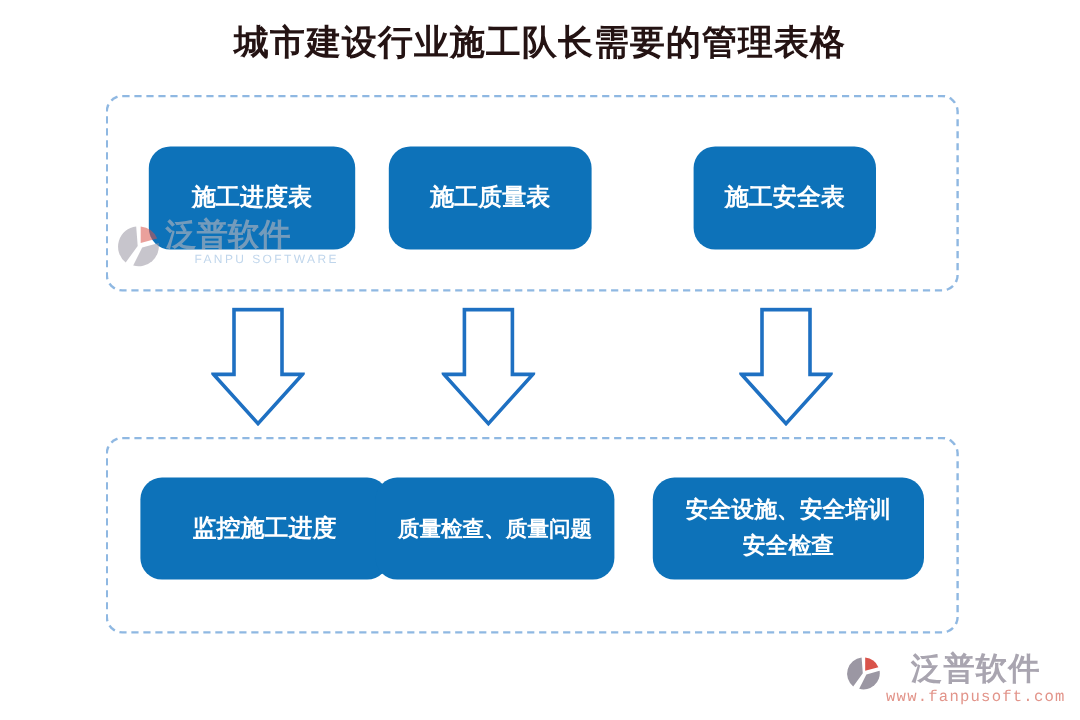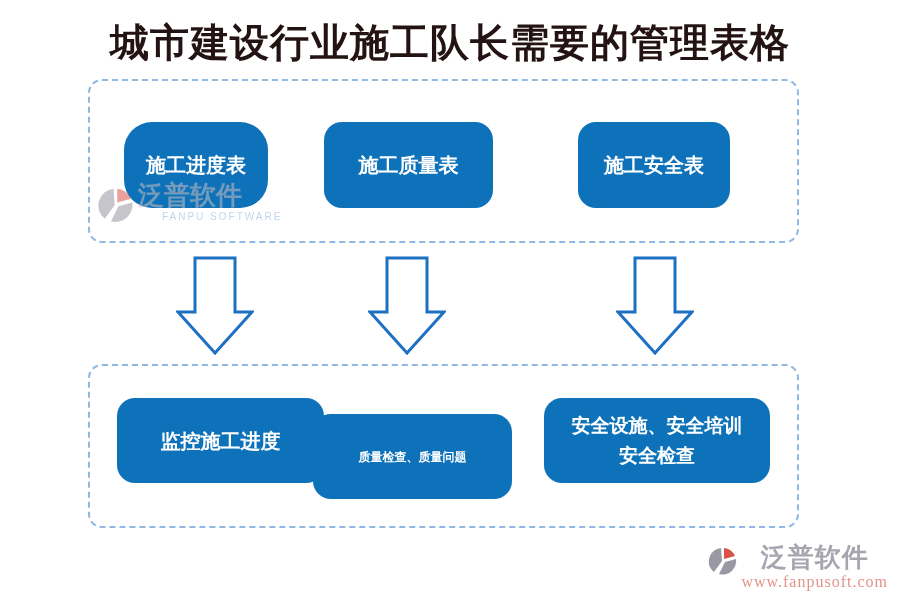--- a/index.html
+++ b/index.html
@@ -2,55 +2,55 @@
 <html><head>
 <meta charset="utf-8">
 <style>
   html,body{margin:0;padding:0;background:#fff;}
   .canvas{
     position:relative;width:900px;height:600px;background:#ffffff;overflow:hidden;
     font-family:"Liberation Serif","DejaVu Serif",serif;
   }
   .title{
     position:absolute;top:16px;left:0;width:100%;text-align:center;
-    font-size:39px;font-weight:bold;color:#241313;letter-spacing:1px;
+    font-size:29px;font-weight:bold;color:#241313;letter-spacing:1px;
   }
   .dashed-group{
     position:absolute;border:2px dashed #8fb8e2;border-radius:14px;background:#ffffff;
   }
   #group-top{left:88px;top:79px;width:707px;height:160px;}
   #group-bottom{left:88px;top:364px;width:707px;height:160px;}
   .bluebox{
     position:absolute;background:#0d72b9;border-radius:18px;color:#ffffff;
     display:flex;flex-direction:column;align-items:center;justify-content:center;
     font-weight:bold;text-align:center;line-height:30px;
   }
-  #box-t1{left:124px;top:122px;width:144px;height:86px;font-size:20px;border-radius:28px;}
+  #box-t1{left:124px;top:122px;width:172px;height:86px;font-size:20px;}
   #box-t2{left:324px;top:122px;width:169px;height:86px;font-size:20px;}
   #box-t3{left:578px;top:122px;width:152px;height:86px;font-size:20px;}
   #box-b1{left:117px;top:398px;width:207px;height:85px;font-size:20px;}
-  #box-b2{left:313px;top:398px;width:199px;height:85px;font-size:12px;margin-top:16px;}
+  #box-b2{left:313px;top:398px;width:199px;height:85px;font-size:18px;}
   #box-b3{left:544px;top:398px;width:226px;height:85px;font-size:19px;}
   .arrow{position:absolute;width:78px;height:101px;top:256px;}
   #arrow-1{left:176px;}
   #arrow-2{left:368px;}
   #arrow-3{left:616px;}
   .watermark{
     position:absolute;left:96px;top:183px;display:flex;align-items:flex-start;
     z-index:5;opacity:0.55;pointer-events:none;
   }
   .watermark .wm-text{display:flex;flex-direction:column;margin-left:2px;}
   .wm-brand{font-size:26px;font-weight:bold;color:#c9bdbd;line-height:26px;}
   .wm-sub{font-size:10px;letter-spacing:2px;color:#8cb4dc;margin-top:2px;font-family:"Liberation Sans",sans-serif;margin-left:24px;}
   .footer-logo{
     position:absolute;right:12px;top:544px;display:flex;align-items:flex-start;
   }
   .footer-text{display:flex;flex-direction:column;align-items:center;margin-left:2px;}
   .footer-brand{font-size:26px;font-weight:bold;color:#a9a5b0;line-height:28px;letter-spacing:1px;}
-  .footer-url{font-size:16px;color:#e2948a;letter-spacing:1px;margin-top:1px;font-family:Liberation Serif, serif;}
+  .footer-url{font-size:13px;color:#e2948a;letter-spacing:1px;margin-top:1px;font-family:Liberation Mono, monospace;}
 </style>
 </head>
 <body>
 
 <div class="canvas">
 
   <div class="title">城市建设行业施工队长需要的管理表格</div>
 
   <div class="dashed-group" id="group-top"></div>
   <div class="dashed-group" id="group-bottom"></div>

